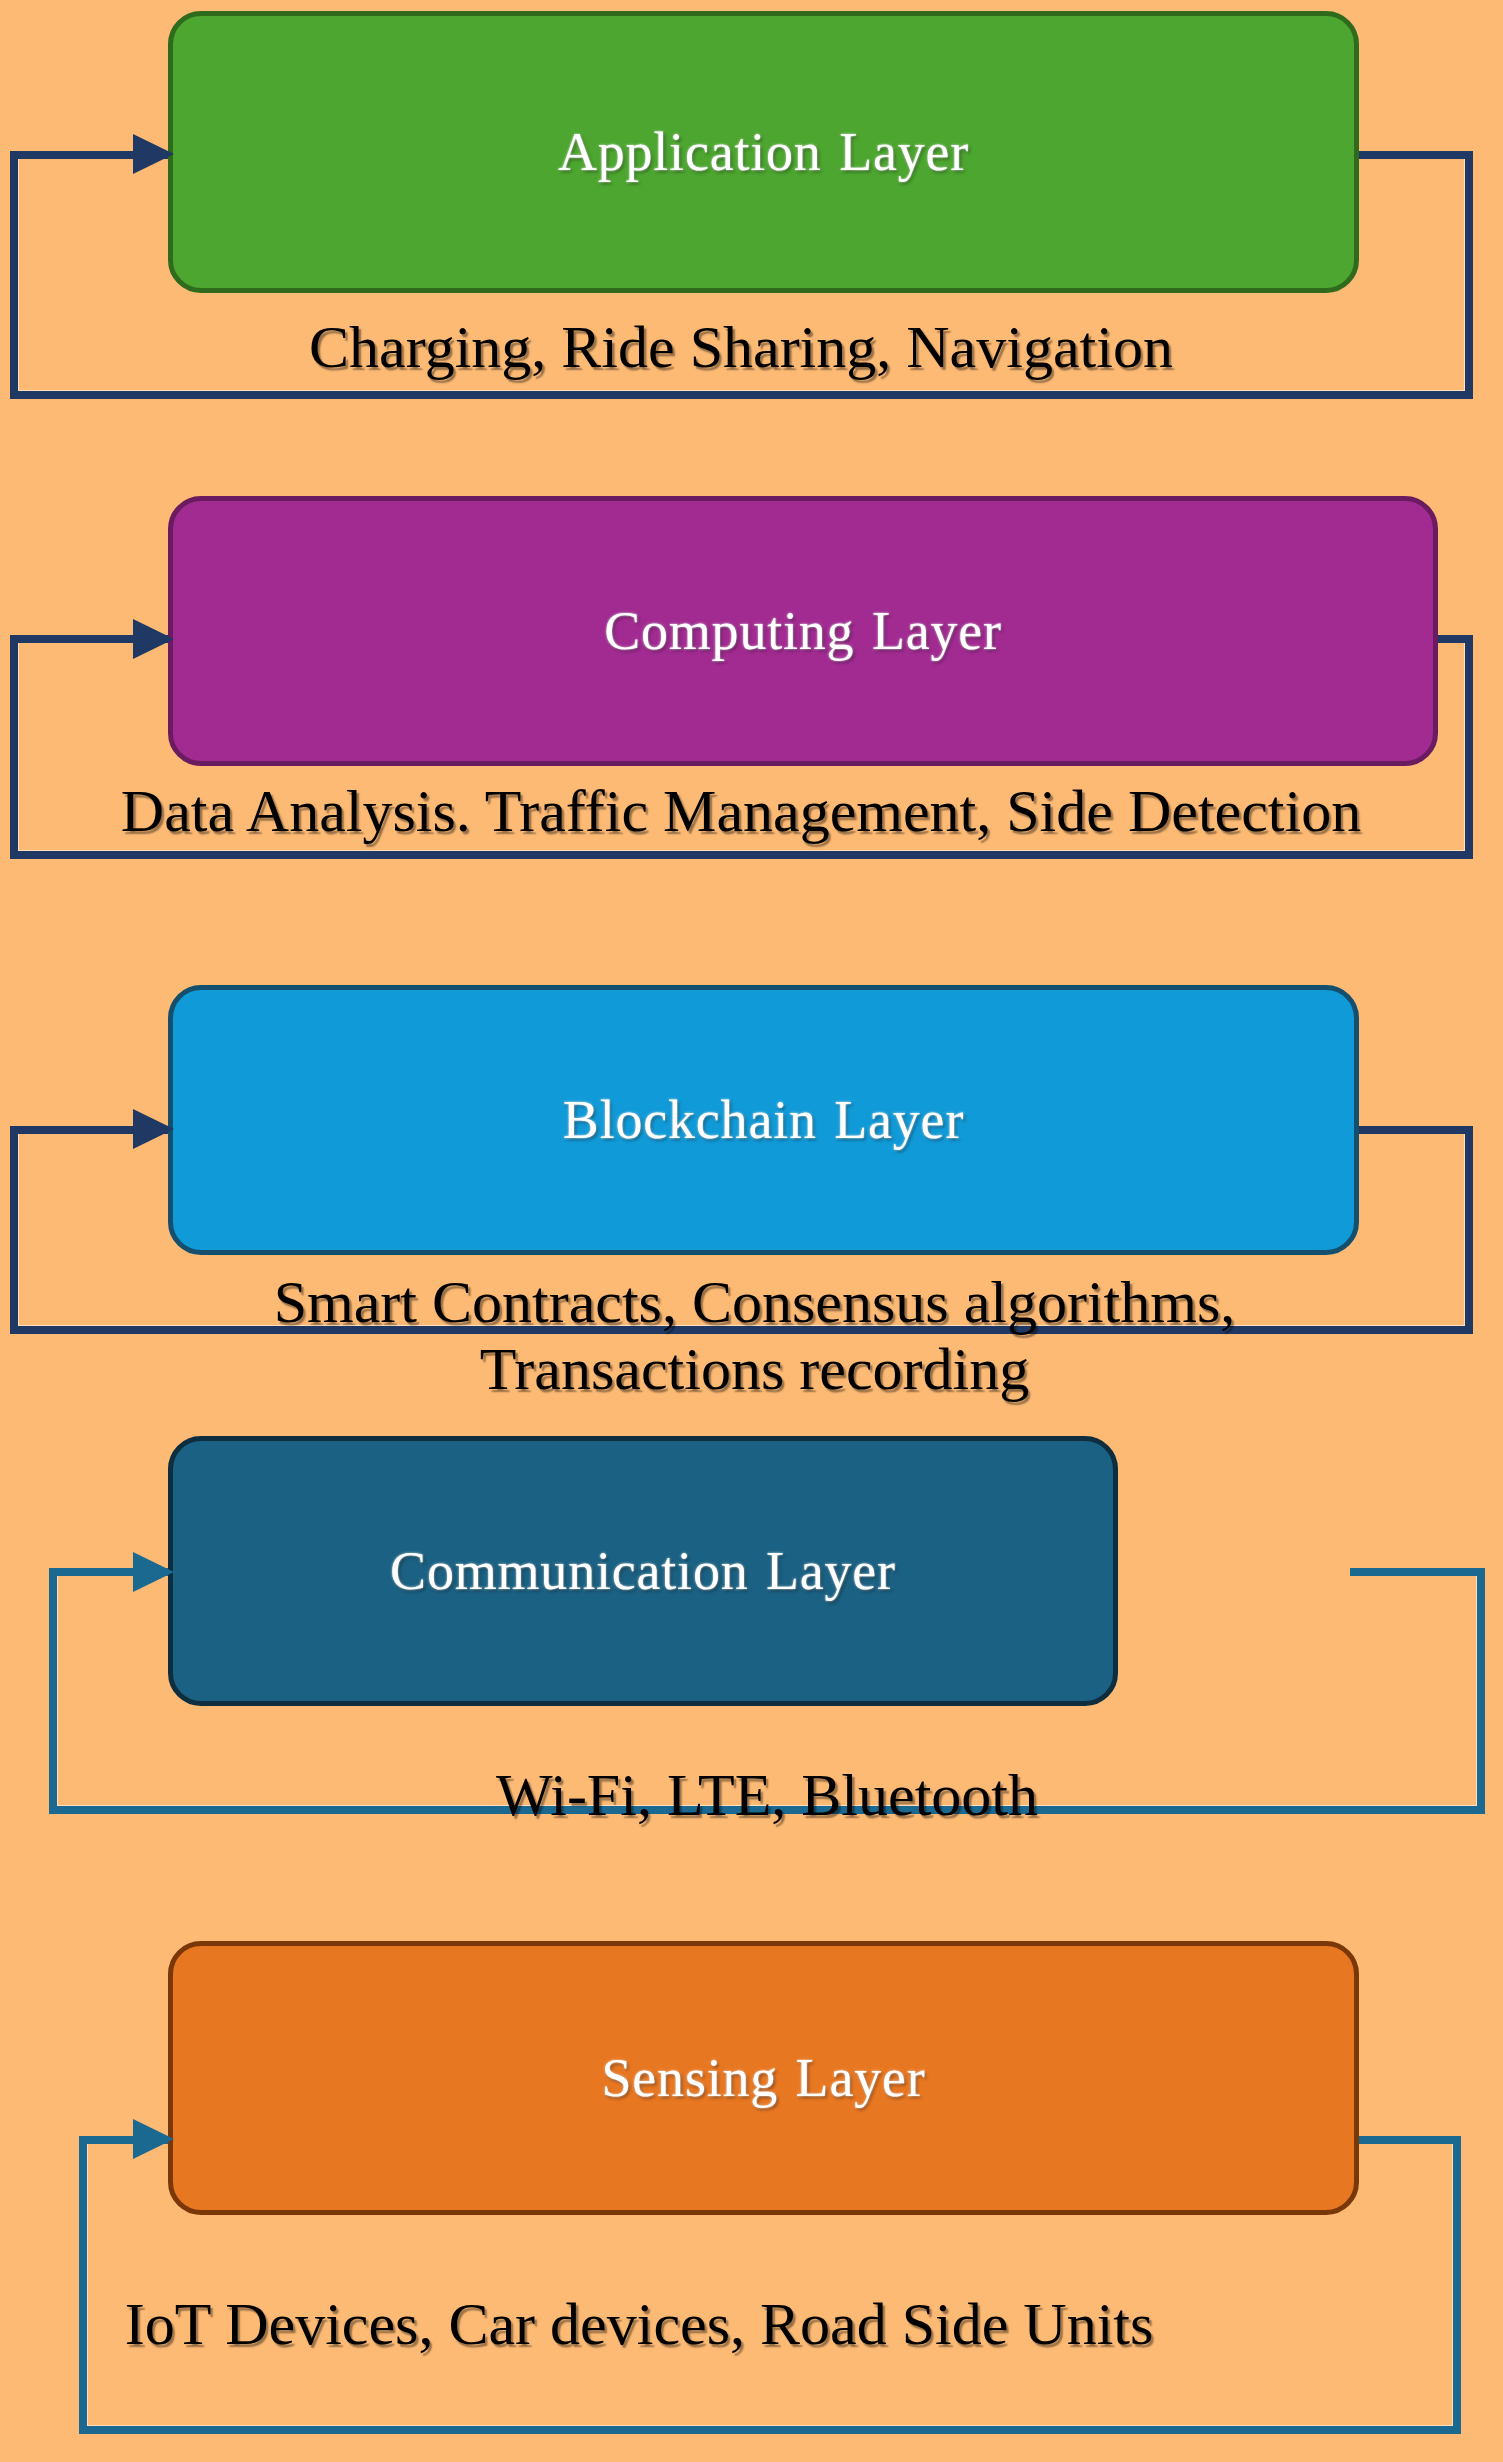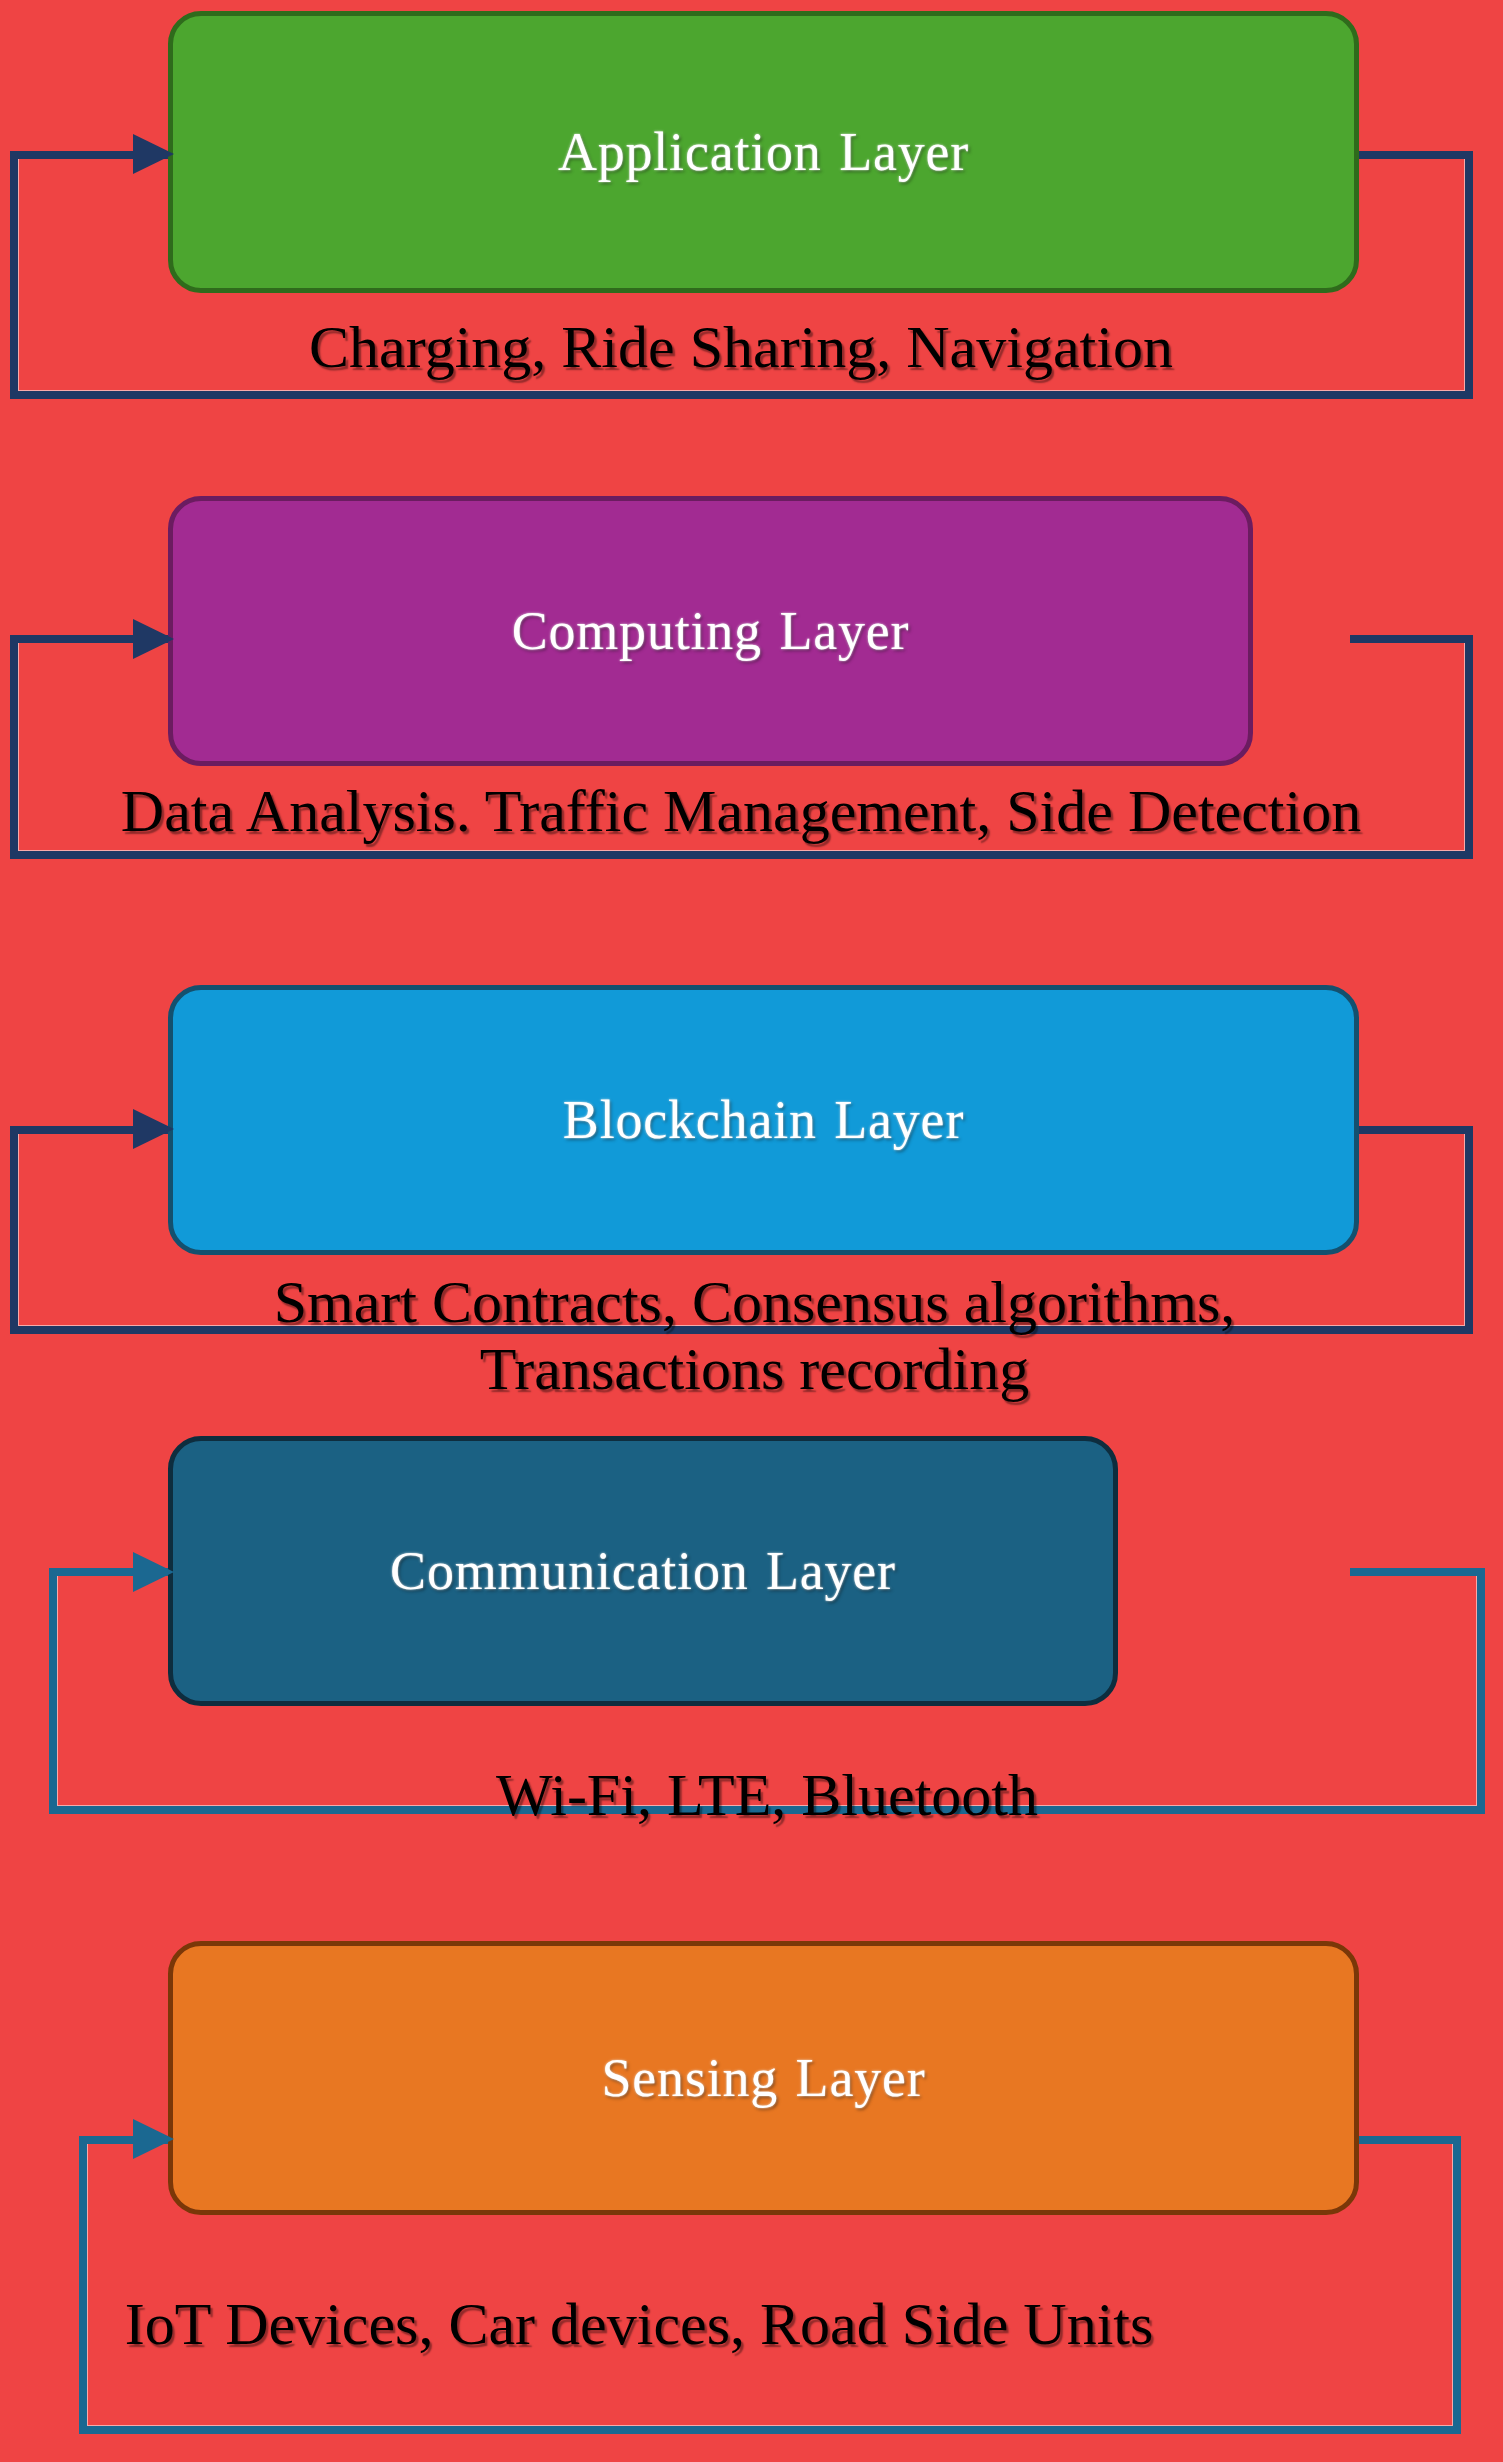--- a/index.html
+++ b/index.html
@@ -8,21 +8,21 @@
     background: #ffffff;
   }
   body {
     font-family: "Liberation Serif", "DejaVu Serif", serif;
   }
 
   #diagram {
     position: relative;
     width: 1503px;
     height: 2462px;
-    background: #ef4444;
+    background: #fdba74;
     overflow: hidden;
   }
 
   
   .loop {
     position: absolute;
     box-sizing: border-box;
     border-style: solid;
     border-top: none;
     background: transparent;
@@ -110,21 +110,21 @@
 
     <div class="caption" style="left:9.5px; top:314px; width:1463px;">Charging, Ride Sharing, Navigation</div>
   </div>
 
   <div>
     <div class="loop" style="left:9.5px; top:635px; width:1463px; height:224px; border-width:8px; border-color:#1F3864;"></div>
     <div class="loop-stub" style="left:9.5px; top:635px; width:159px; height:8px; background:#1F3864;"></div>
     <div class="loop-stub" style="left:1350px; top:635px; width:123px; height:8px; background:#1F3864;"></div>
     <div class="arrow-head" style="left:133px; top:619px; border-left:41px solid #1F3864;"></div>
 
-    <div class="layer-box" style="left:168px; top:496px; width:1085px; height:270px; background:#A22B92; border:5.6px solid #6B1C60;">
+    <div class="layer-box" style="left:168px; top:496px; width:1270px; height:270px; background:#A22B92; border:5.6px solid #6B1C60;">
       <span class="layer-title">
         <span>Computing</span><span class="gap"></span><span>Layer</span>
       </span>
     </div>
 
     <div class="caption" style="left:9.5px; top:778px; width:1463px;">Data Analysis. Traffic  Management, Side Detection</div>
   </div>
 
   <div>
     <div class="loop" style="left:9.5px; top:1126px; width:1463px; height:208px; border-width:8px; border-color:#1F3864;"></div>

